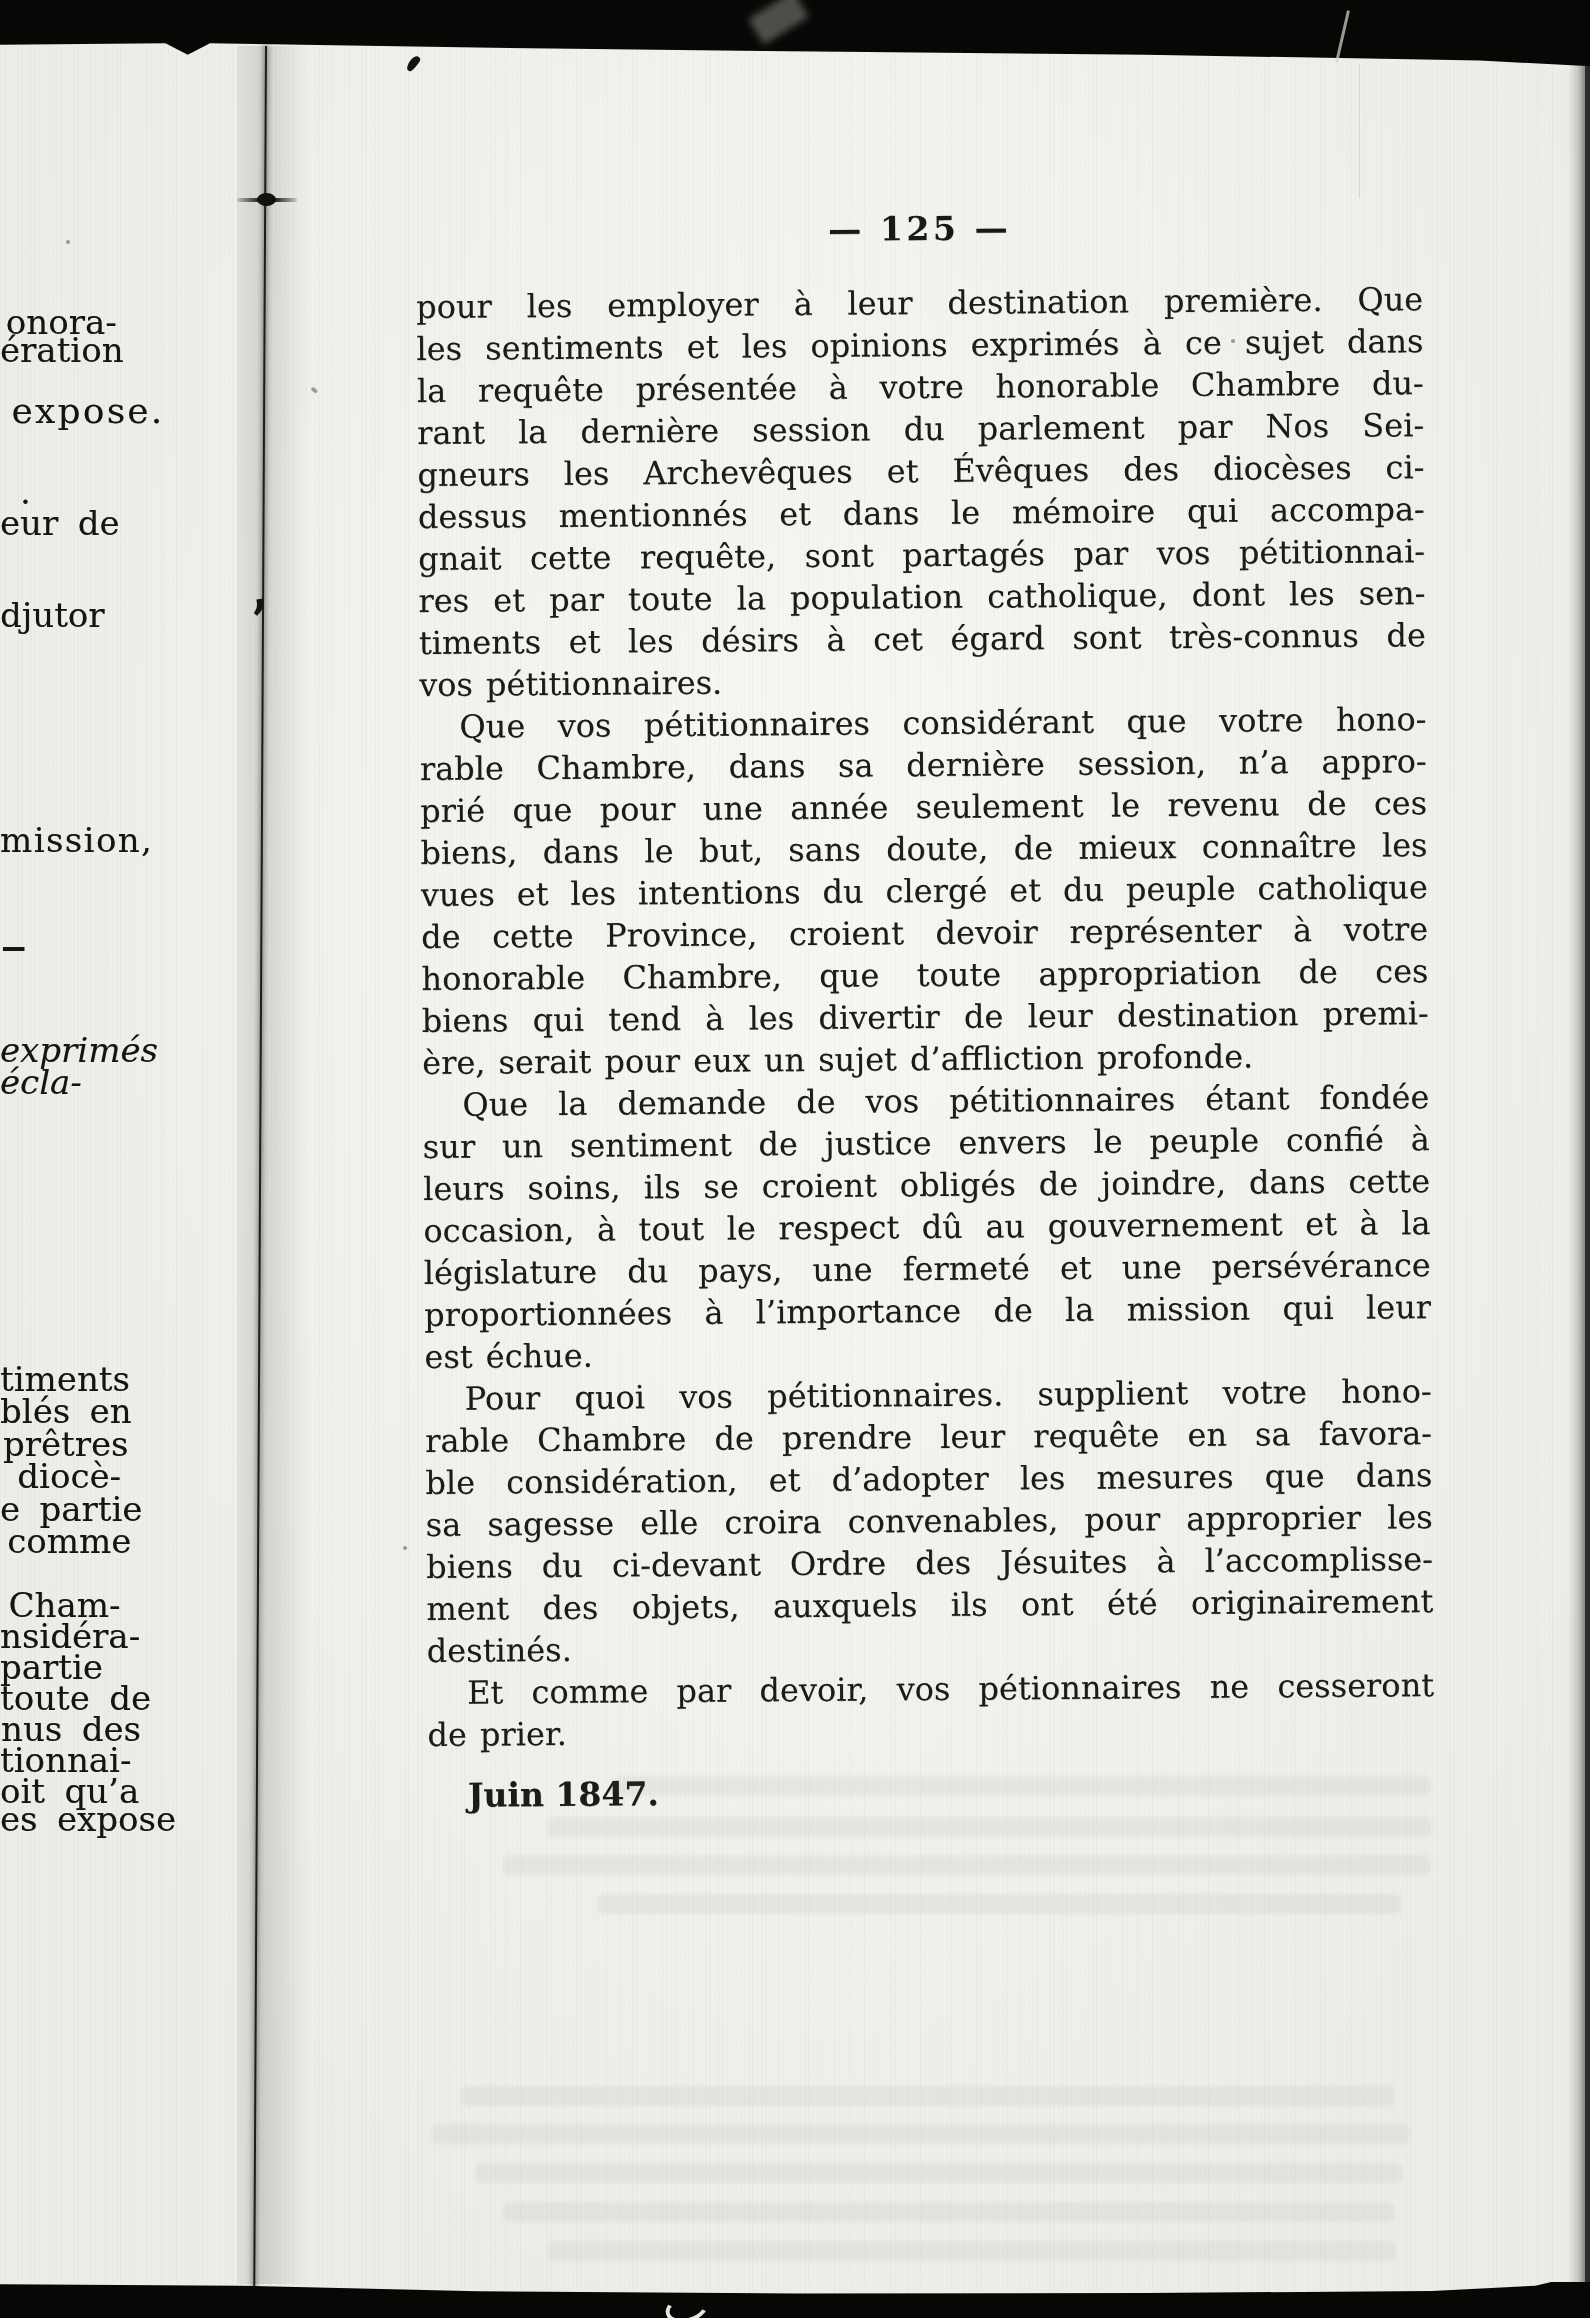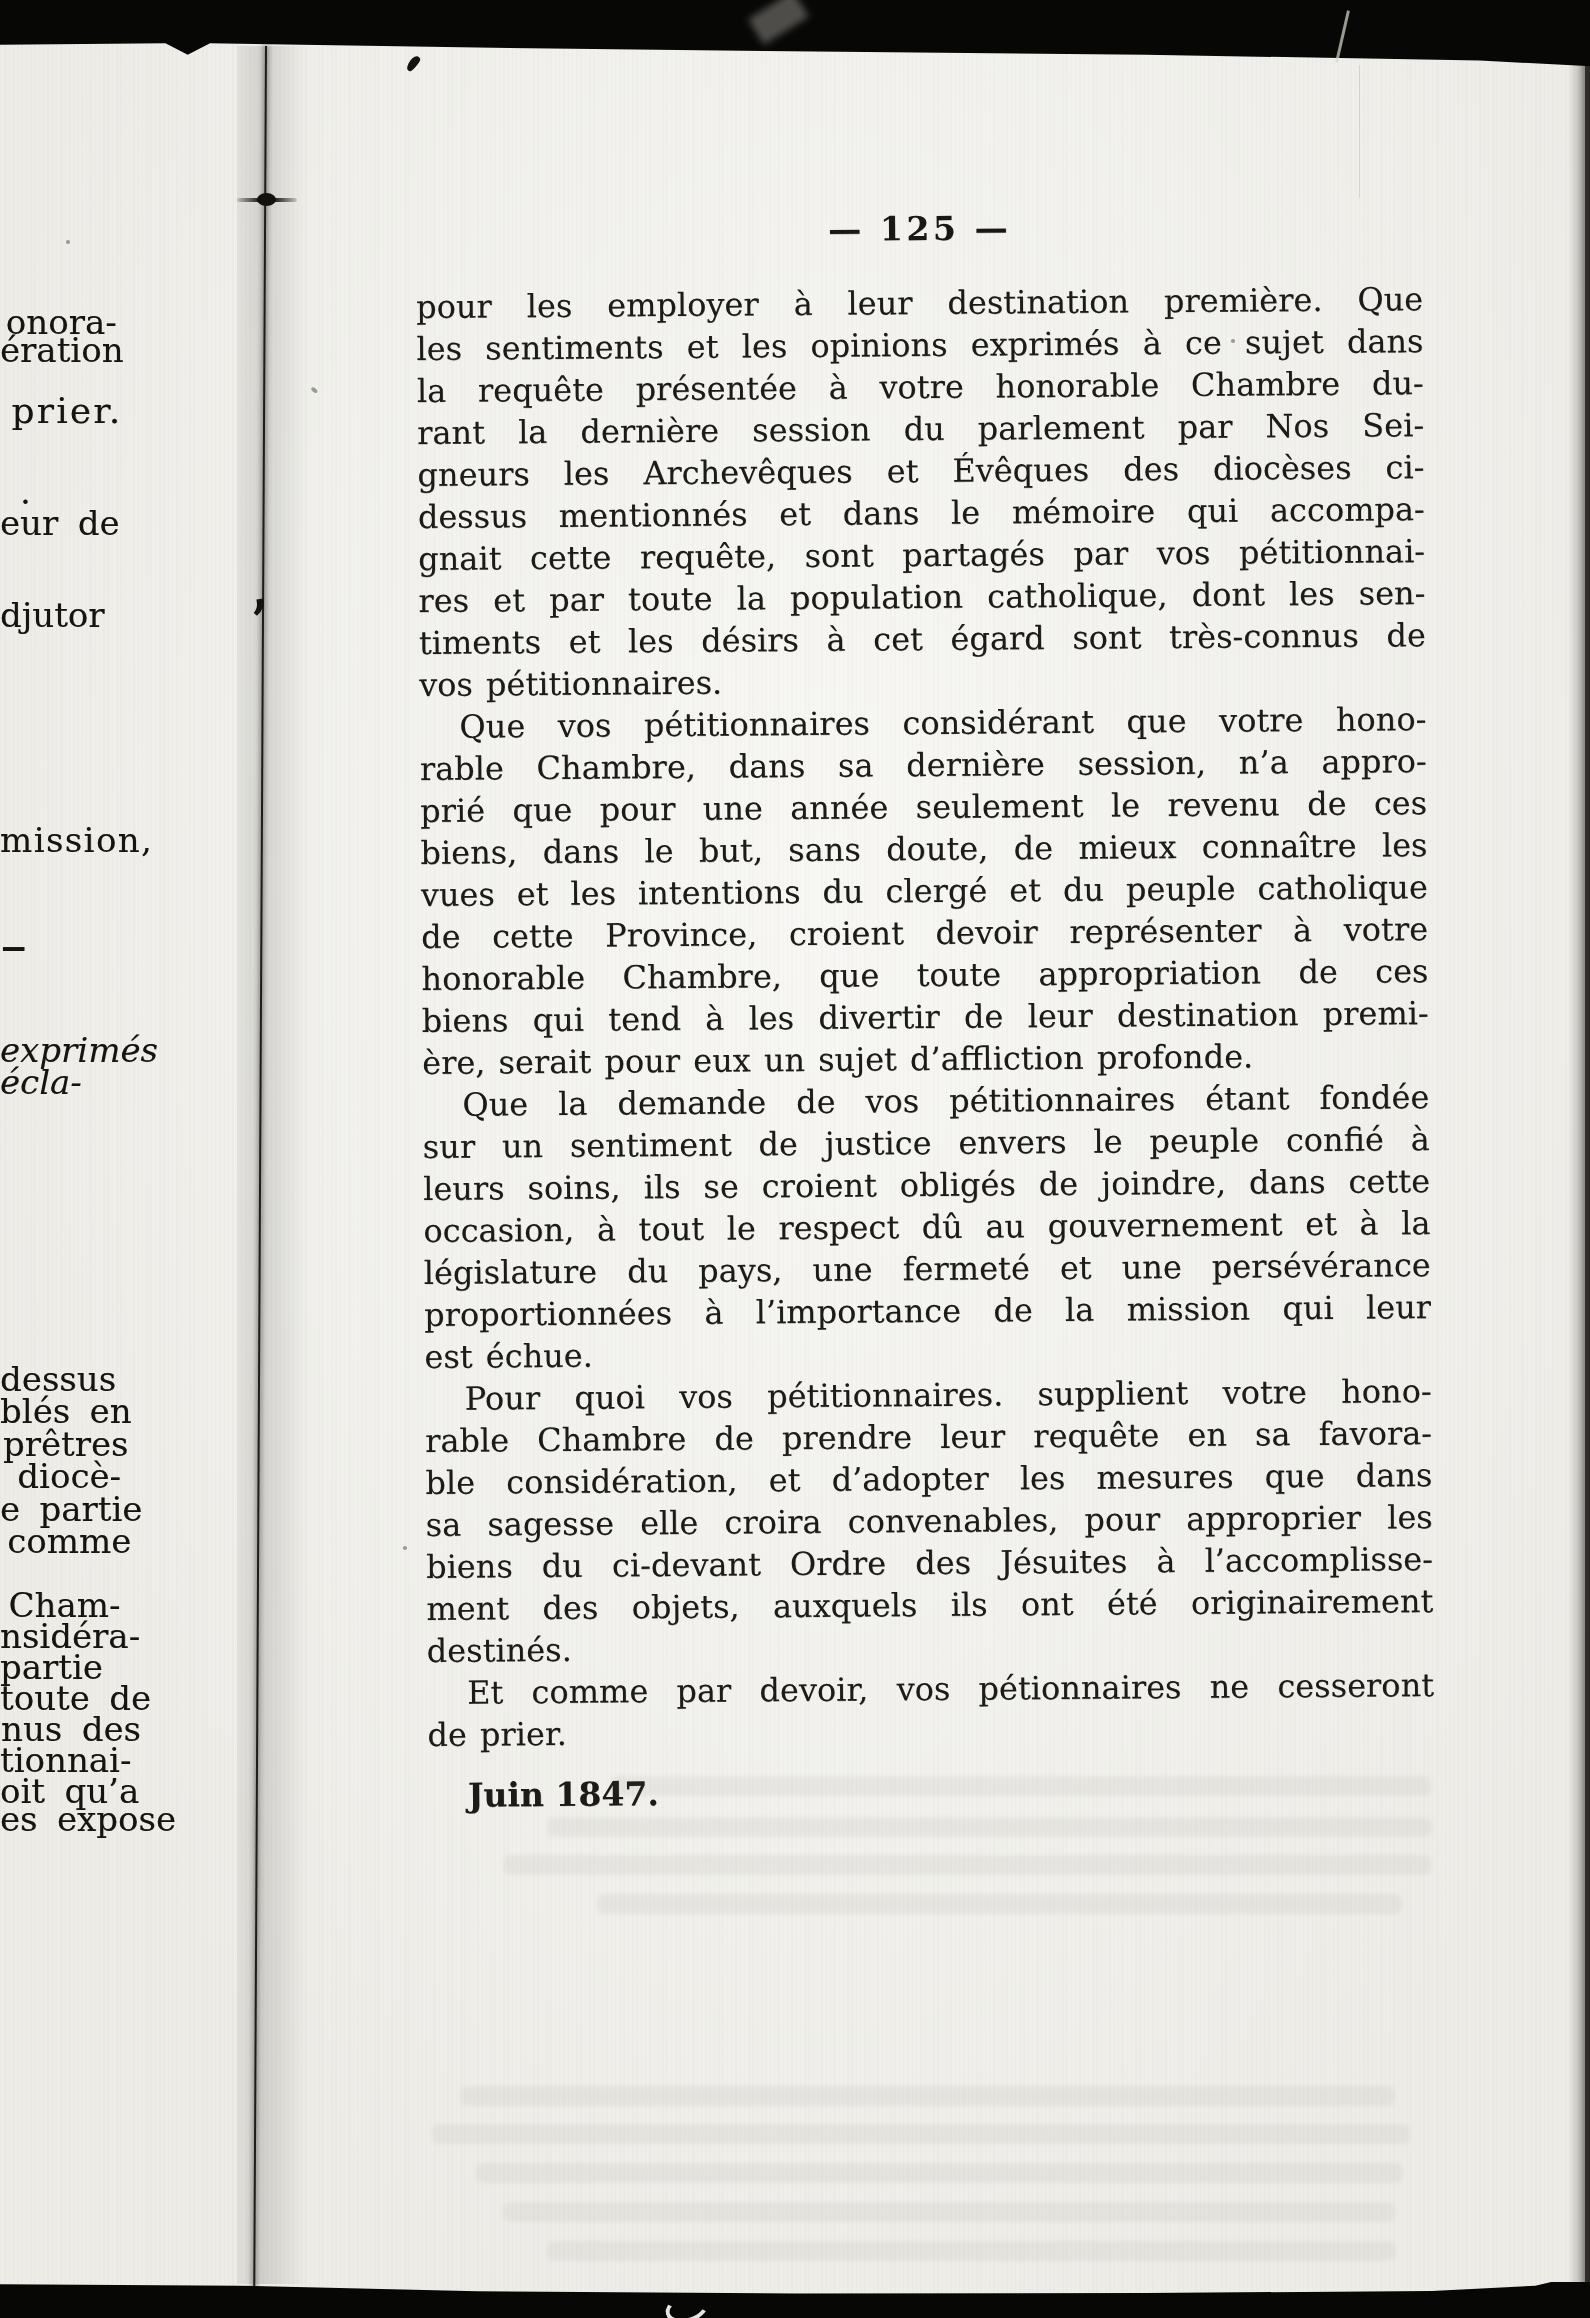--- a/index.html
+++ b/index.html
@@ -83,29 +83,29 @@
 
 <div class="scan">
   <div class="paper"></div>
 
   <div class="gutter-shade"></div>
   <div class="gutter-line"></div>
 
   <div class="margin-col">
     <span class="mfrag" style="left:5.8px;top:305px">onora-</span>
     <span class="mfrag" style="left:0;top:333px">ération</span>
-    <span class="mfrag" style="left:11.5px;top:394px;font-size:36px;letter-spacing:2.2px">prier.</span>
+    <span class="mfrag" style="left:11.5px;top:394px;font-size:36px;letter-spacing:2.2px">expose.</span>
     <span class="mfrag" style="left:20px;top:475px">.</span>
     <span class="mfrag" style="left:0;top:506px">eur de</span>
     <span class="mfrag" style="left:0;top:598px">djutor</span>
     <span class="mfrag" style="left:0;top:823px;letter-spacing:1.4px">mission,</span>
     <span class="mfrag dash" style="left:0;top:929px">–</span>
     <span class="mfrag it" style="left:0;top:1033px">exprimés</span>
     <span class="mfrag it" style="left:0;top:1065px">écla-</span>
-    <span class="mfrag" style="left:0;top:1362px">dessus</span>
+    <span class="mfrag" style="left:0;top:1362px">timents</span>
     <span class="mfrag" style="left:0;top:1394px">blés en</span>
     <span class="mfrag" style="left:2.9px;top:1427px">prêtres</span>
     <span class="mfrag" style="left:17.3px;top:1459px">diocè-</span>
     <span class="mfrag" style="left:0;top:1492px">e partie</span>
     <span class="mfrag" style="left:7.2px;top:1524px">comme</span>
     <span class="mfrag" style="left:8.6px;top:1588px">Cham-</span>
     <span class="mfrag" style="left:0;top:1619px">nsidéra-</span>
     <span class="mfrag" style="left:0;top:1650px">partie</span>
     <span class="mfrag" style="left:0;top:1681px">toute de</span>
     <span class="mfrag" style="left:1px;top:1712px">nus des</span>

